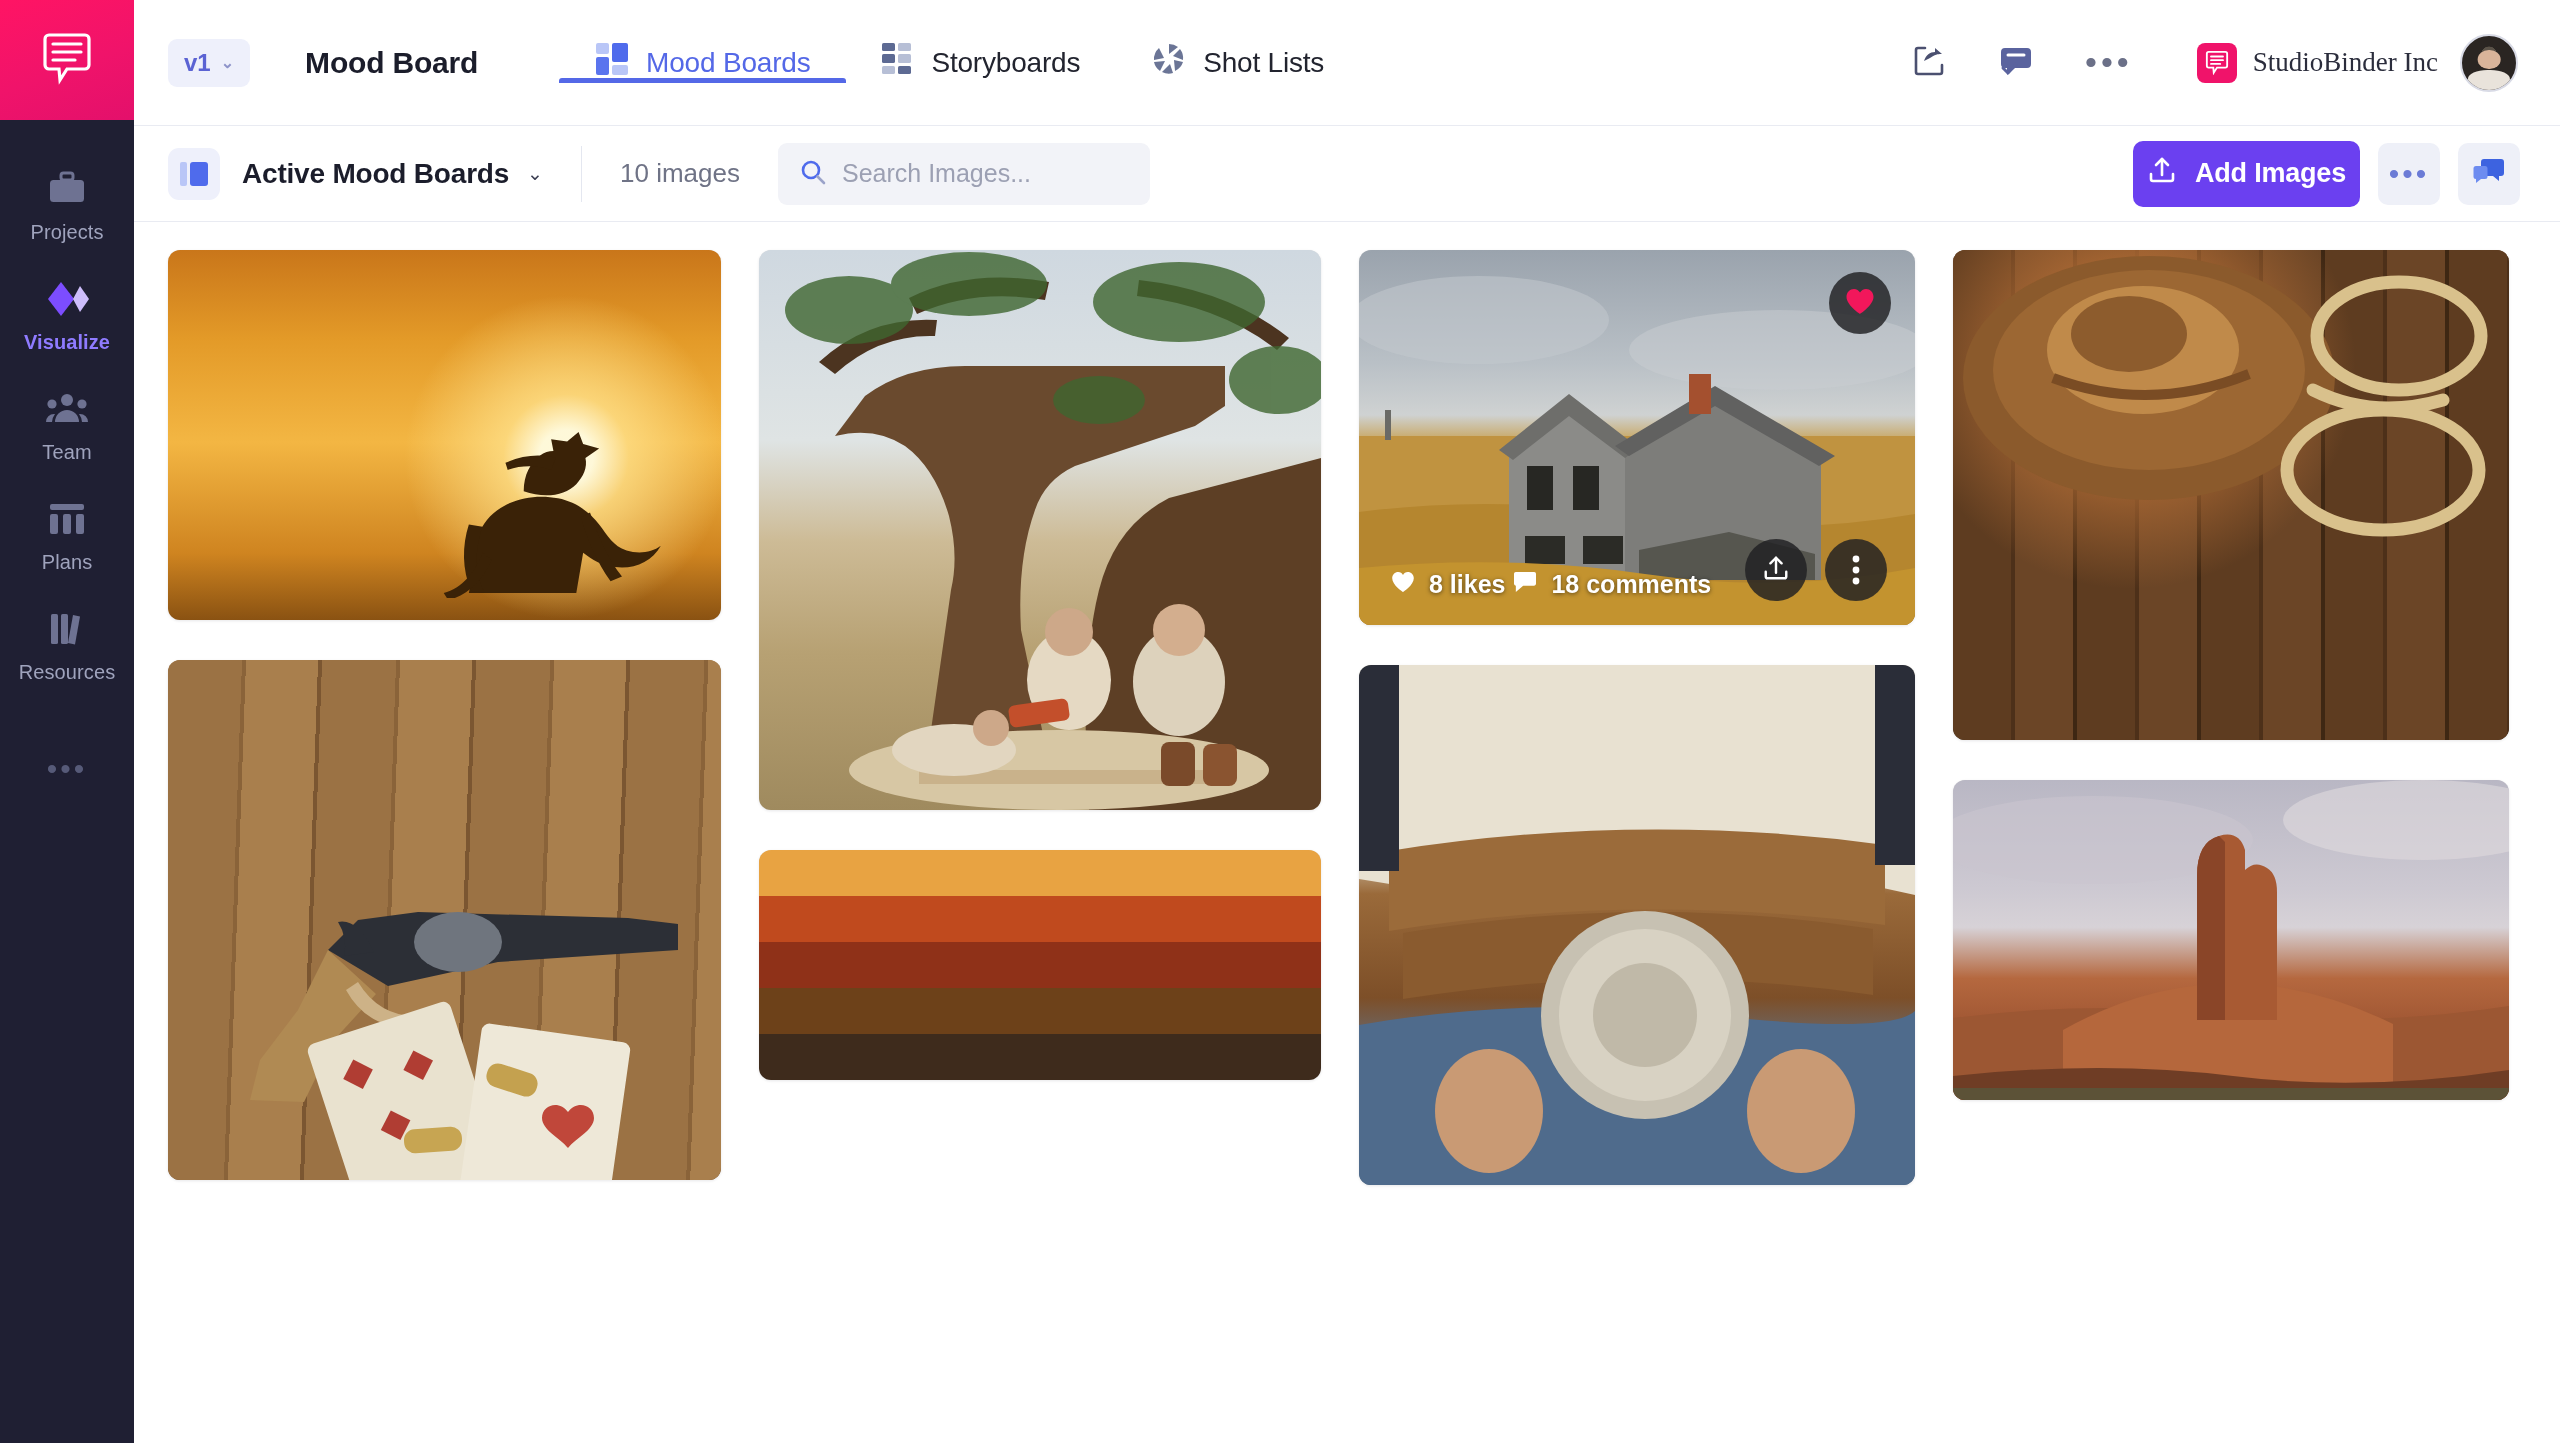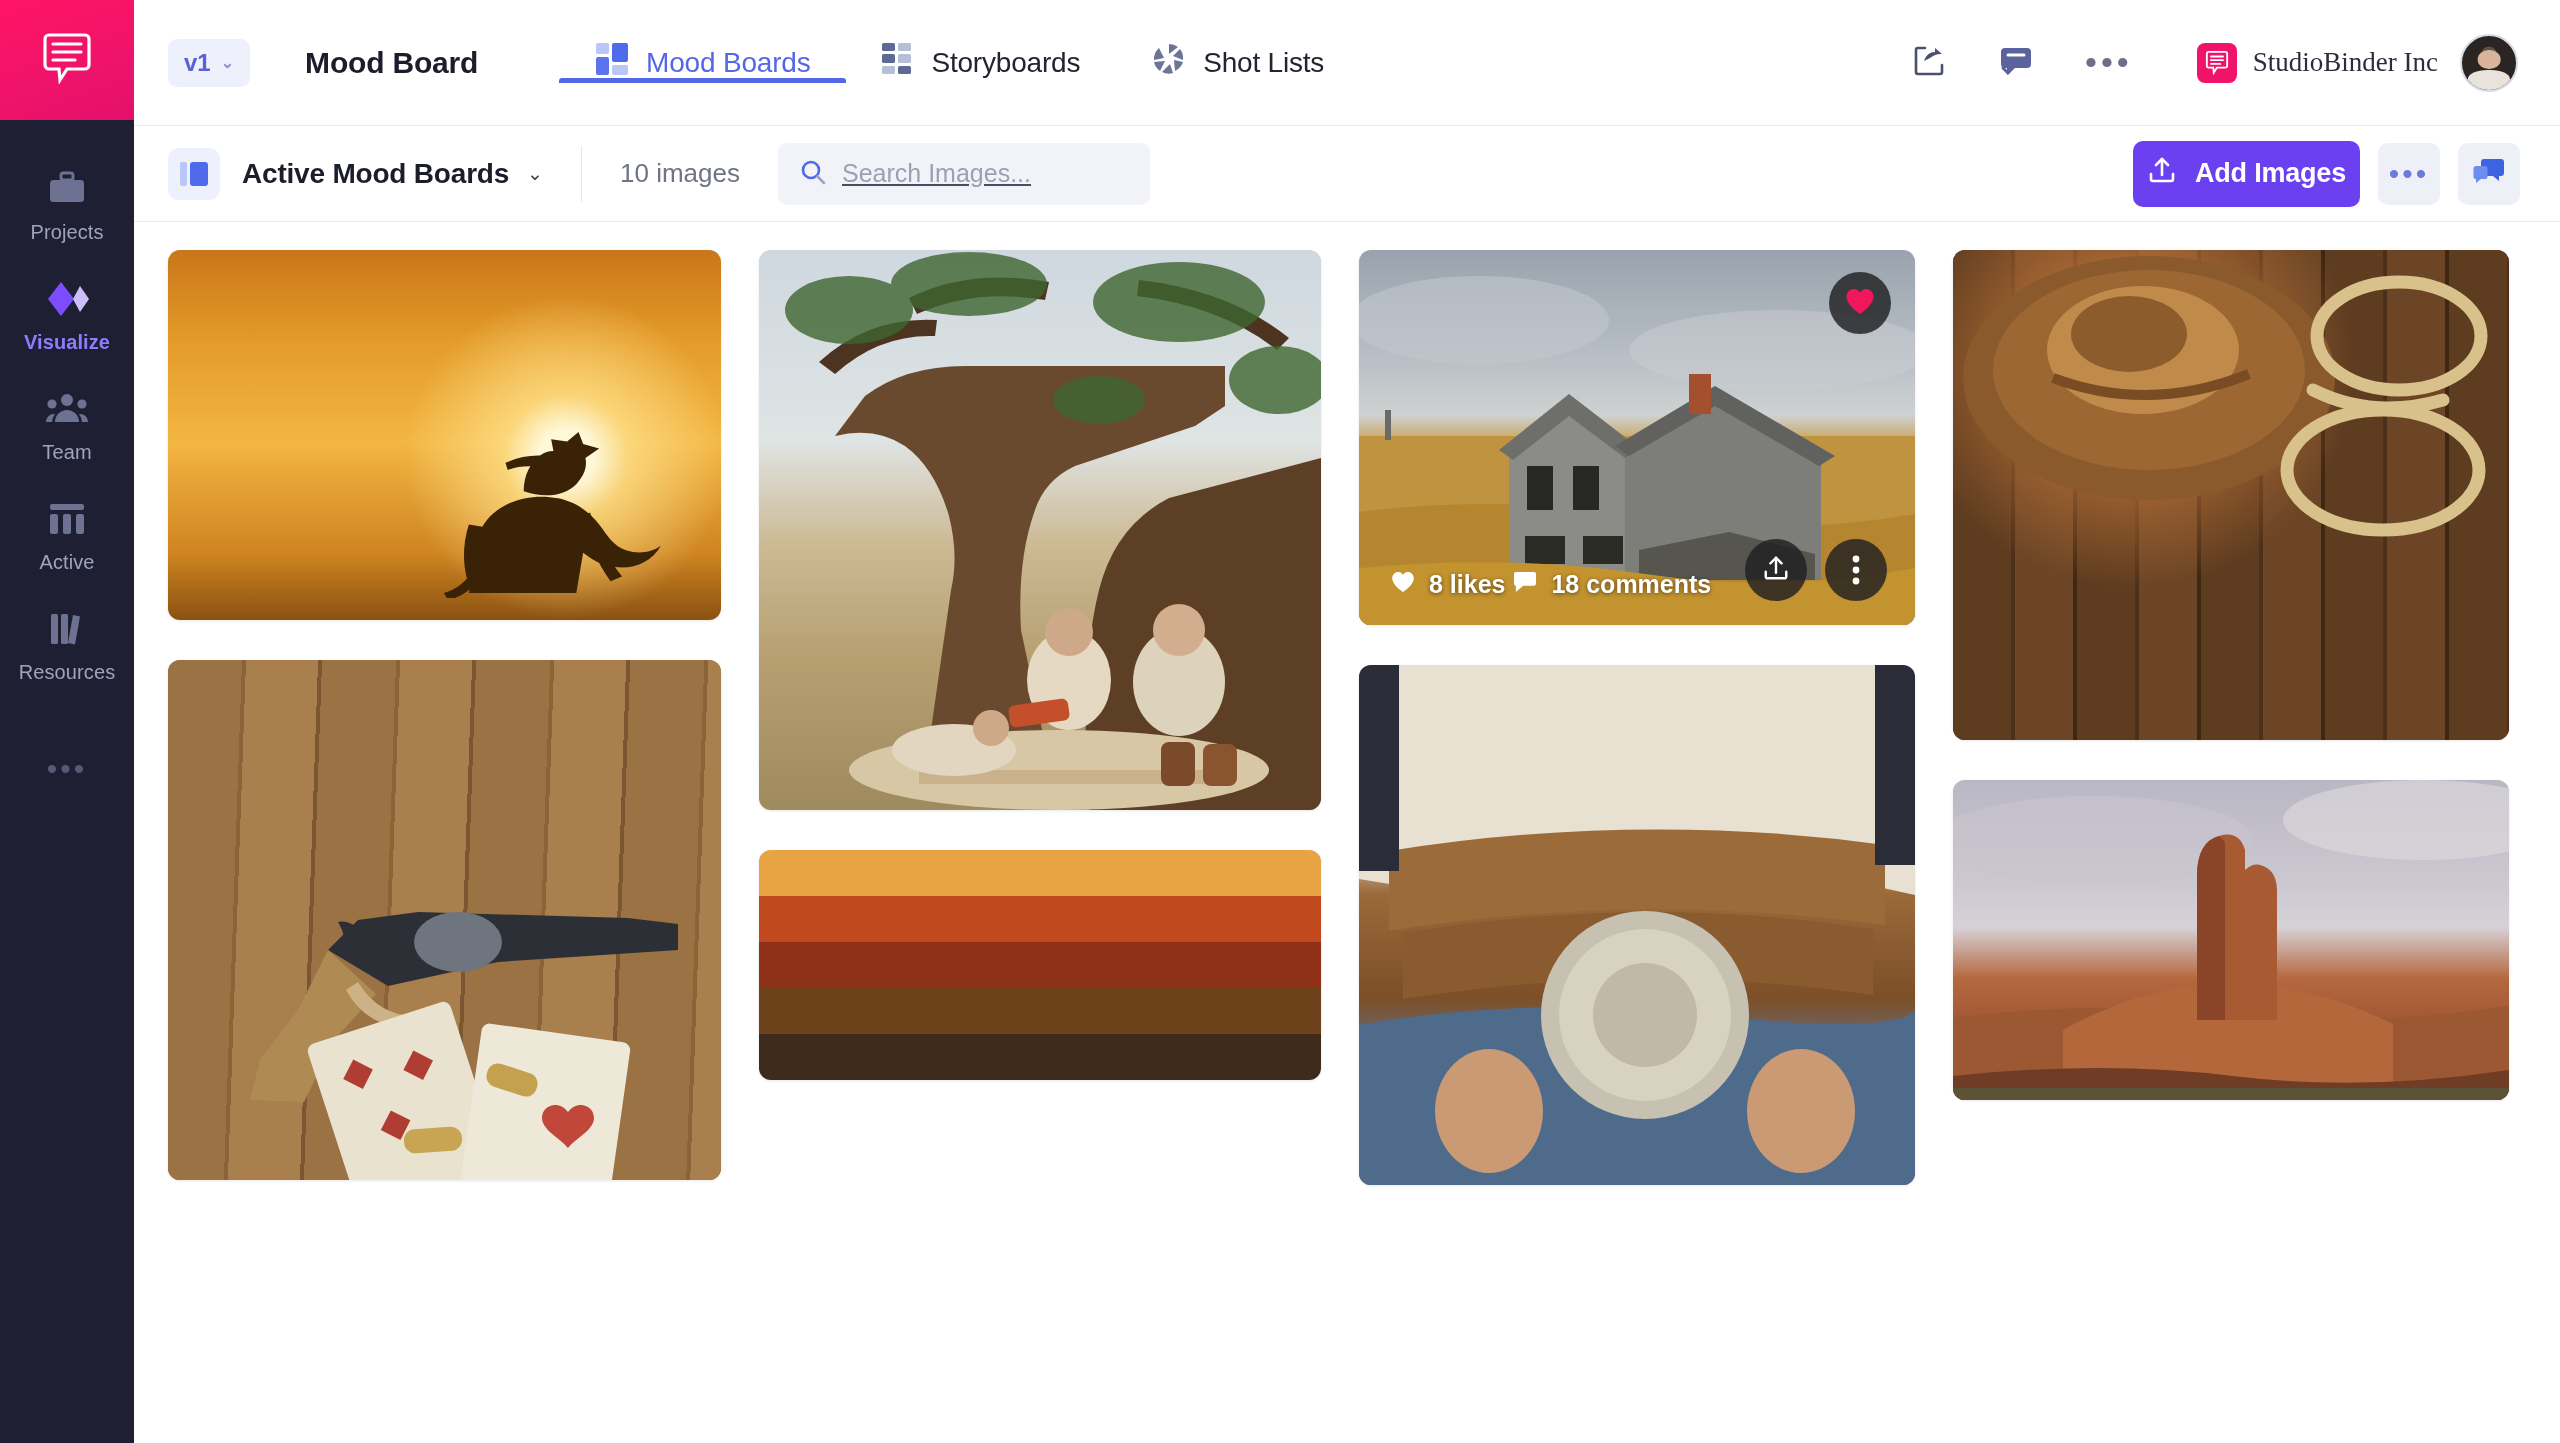--- a/index.html
+++ b/index.html
@@ -105,21 +105,21 @@
   .vdiv { width:1px; height:56px; background:#e4e7f0; margin:0 38px; }
   .img-count { font-size:26px; color:#6f7386; }
   .search {
     margin-left:38px; width:372px; height:62px;
     background:#f2f3f8; border-radius:9px;
     display:flex; align-items:center; gap:16px; padding:0 22px; cursor:text;
   }
   .search input {
     border:none; outline:none; background:transparent;
     font-family:"Liberation Sans", sans-serif;
-    font-size:25px; color:#4a4e63; width:100%;text-decoration:underline;
+    font-size:25px; color:#4a4e63; width:100%;
   }
   .search input::placeholder { color:#9ca0b3; }
   .tb-right { margin-left:auto; display:flex; align-items:center; gap:18px; }
   .btn-primary {
     background:#6b40f0; color:#fff; border:none;
     height:66px; border-radius:10px; padding:0 14px;
     font-family:"Liberation Sans", sans-serif;
     font-size:27px; font-weight:700; letter-spacing:-.2px;
     display:flex; align-items:center; gap:18px; cursor:pointer;
   }
@@ -248,21 +248,21 @@
 
       <div class="sb-item">
         <span class="sb-ico">
           <svg width="38" height="34" viewBox="0 0 38 34" fill="#6e7292">
             <rect x="2" y="2" width="34" height="6" rx="2"></rect>
             <rect x="2" y="12" width="8" height="20" rx="2"></rect>
             <rect x="15" y="12" width="8" height="20" rx="2"></rect>
             <rect x="28" y="12" width="8" height="20" rx="2"></rect>
           </svg>
         </span>
-        <span class="sb-label">Active</span>
+        <span class="sb-label">Plans</span>
       </div>
 
       <div class="sb-item">
         <span class="sb-ico">
           <svg width="38" height="36" viewBox="0 0 38 36" fill="#6e7292">
             <rect x="3" y="3" width="7" height="30" rx="1.6"></rect>
             <rect x="13" y="3" width="7" height="30" rx="1.6"></rect>
             <path d="M25 4l7 1.6-5 28-7-1.6z"></path>
           </svg>
         </span>

